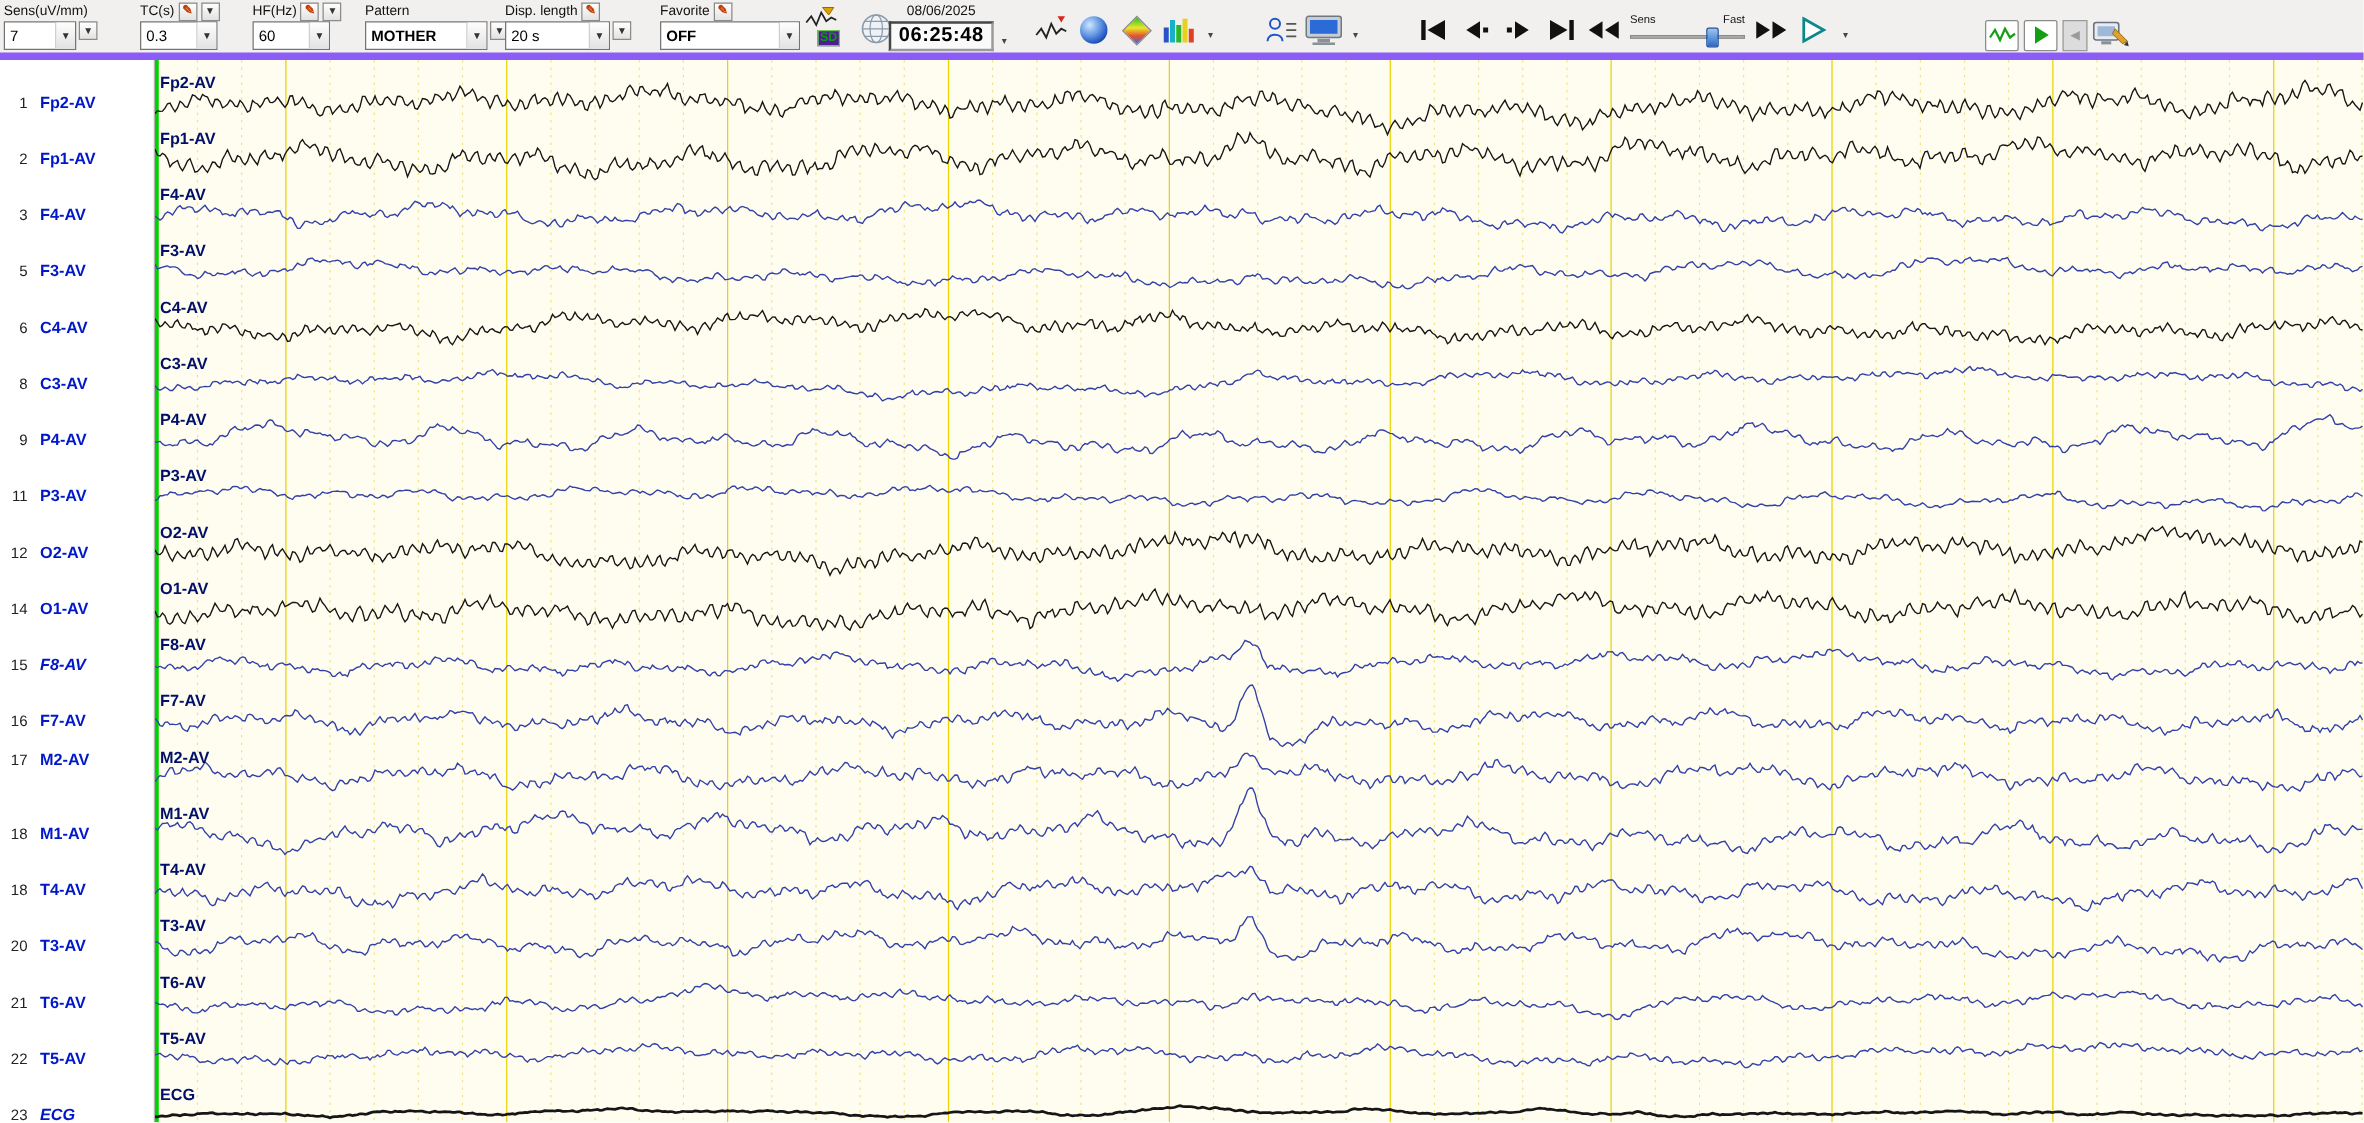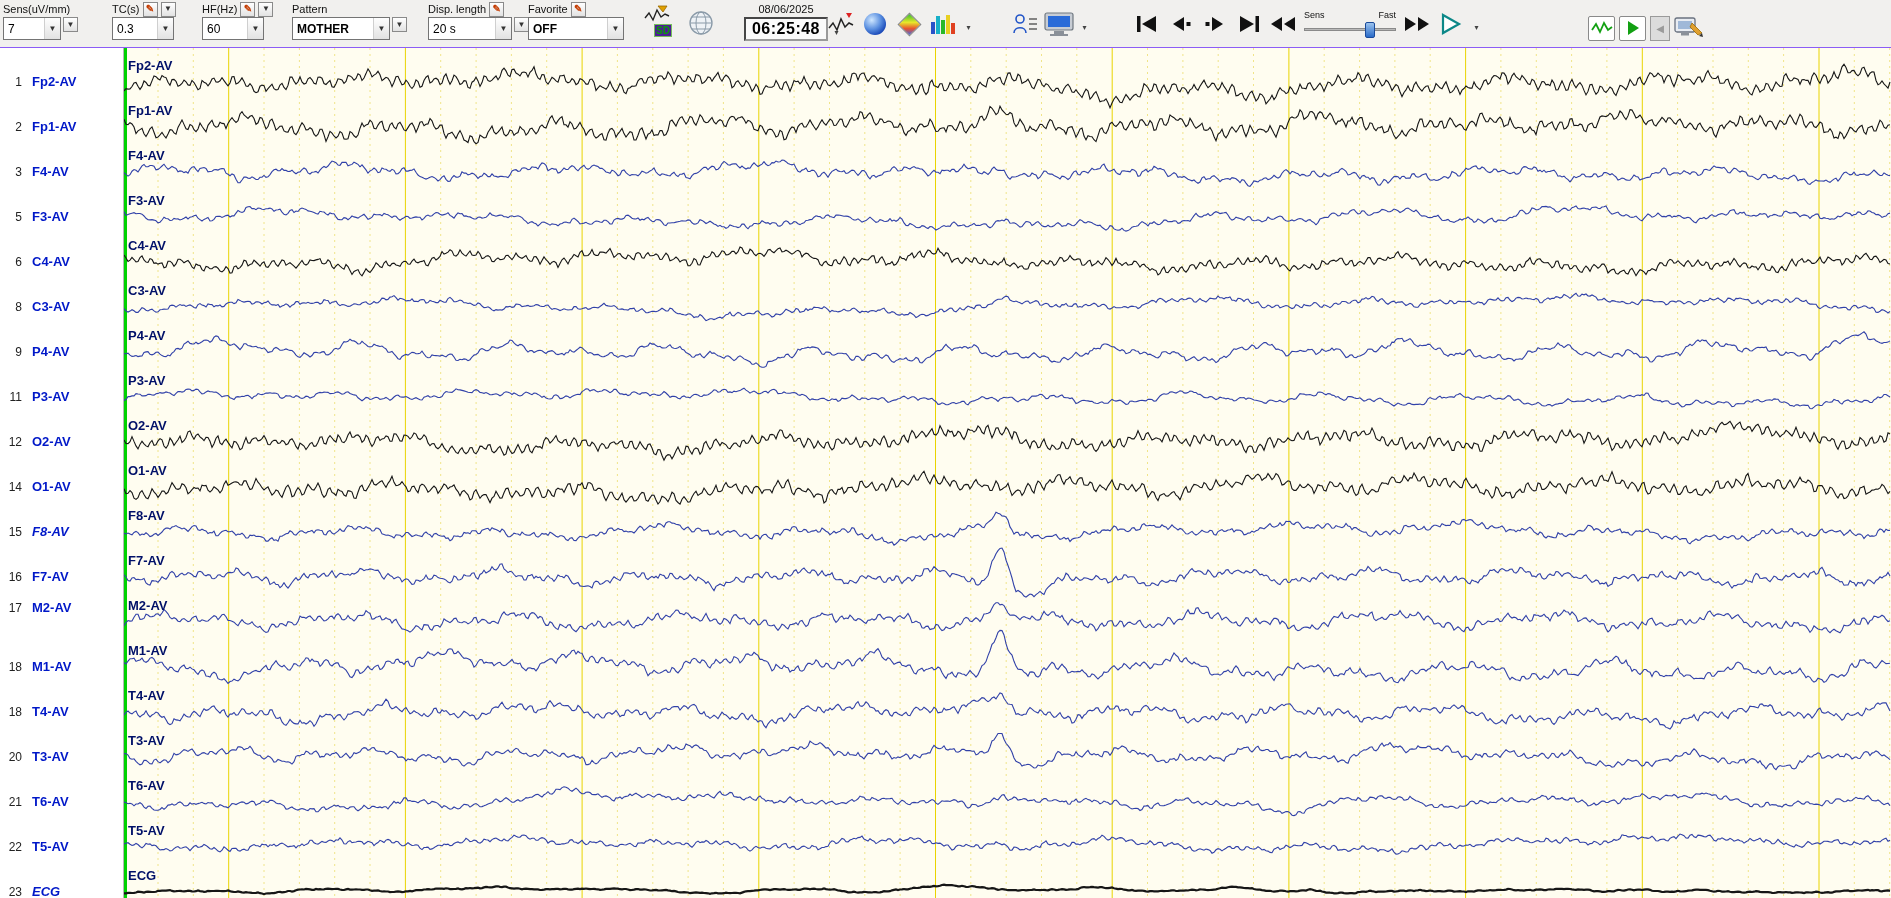--- a/index.html
+++ b/index.html
@@ -1,20 +1,20 @@
 <!DOCTYPE html>
 <html><head>
 <meta charset="utf-8">
 <style>
   *{box-sizing:border-box;margin:0;padding:0}
   html,body{width:1891px;height:898px;overflow:hidden;font-family:"Liberation Sans",sans-serif;background:#fff}
   body{position:relative}
 
   
-  #toolbar{position:absolute;left:0;top:0;width:1891px;height:48px;background:#f1f0ee;border-bottom:1px solid #8b5cf6;z-index:5}
+  #toolbar{position:absolute;left:0;top:0;width:1891px;height:48px;background:#f1f0ee;border-bottom:6px solid #8b5cf6;z-index:5}
   .grp{position:absolute;top:1px}
   .ctrl-top{display:flex;align-items:center;gap:3px;height:16px}
   .ctrl-label{font-size:11px;color:#111;white-space:nowrap}
   .ctrl-bot{display:flex;align-items:flex-start;gap:2px}
   .combo{height:23px;background:#fff;border:1px solid #747474;display:flex;align-items:center;font-size:12px;color:#000;padding-left:4px;cursor:default}
   .combo .val{white-space:nowrap;overflow:hidden}
   .combo .arr{margin-left:auto;width:16px;height:100%;display:flex;align-items:center;justify-content:center;font-size:8px;color:#333;border-left:1px solid #cfcfcf;background:linear-gradient(#fefefe,#e2e2e2)}
   .combo.bold .val{font-weight:bold}
   .mini{width:15px;height:15px;border:1px solid #8a8a8a;background:linear-gradient(#ffffff,#e2e2e2);font-size:8px;line-height:1;display:flex;align-items:center;justify-content:center;color:#333;cursor:pointer}
   .pencil{color:#c43b00;font-size:10px;font-weight:bold}
@@ -106,41 +106,41 @@
       </div>
     <div class="ctrl-bot">
       <div class="combo bold" style="width:98px">
           <span class="val">MOTHER</span>
           <span class="arr">▼</span>
         </div>
       <button class="mini">▼</button>
     </div>
   </div>
 
-  <div class="grp" style="left:428px">
+  <div class="grp" style="left:404px">
     <div class="ctrl-top">
       <span class="ctrl-label">Disp. length</span>
       <button class="mini pencil">✎</button>
     </div>
     <div class="ctrl-bot">
       <div class="combo" style="width:84px">
           <span class="val">20 s</span>
           <span class="arr">▼</span>
         </div>
       <button class="mini">▼</button>
     </div>
   </div>
 
   <div class="grp" style="left:528px">
     <div class="ctrl-top">
       <span class="ctrl-label">Favorite</span>
       <button class="mini pencil">✎</button>
     </div>
     <div class="ctrl-bot">
-      <div class="combo bold" style="width:96px">
+      <div class="combo bold" style="width:112px">
           <span class="val">OFF</span>
           <span class="arr">▼</span>
         </div>
     </div>
   </div>
 
   <div class="grp sdwrap" style="left:644px;top:4px">
     <svg width="26" height="22">
       <polyline points="1,14 5,9 9,16 13,6 17,13 21,10 25,12" fill="none" stroke="#222" stroke-width="1.4"></polyline>
       <polygon points="14,2 23,2 19,8" fill="#e0a000" stroke="#9a6a00" stroke-width="0.8"></polygon>
@@ -151,21 +151,21 @@
   <div class="grp" style="left:688px;top:10px">
     <svg width="26" height="26">
       <circle cx="13" cy="13" r="11" fill="#eef2f6" stroke="#8a9aa8" stroke-width="1.3"></circle>
       <ellipse cx="13" cy="13" rx="5" ry="11" fill="none" stroke="#8a9aa8" stroke-width="1"></ellipse>
       <line x1="2" y1="13" x2="24" y2="13" stroke="#8a9aa8" stroke-width="1"></line>
       <line x1="4" y1="7" x2="22" y2="7" stroke="#8a9aa8" stroke-width="1"></line>
       <line x1="4" y1="19" x2="22" y2="19" stroke="#8a9aa8" stroke-width="1"></line>
     </svg>
   </div>
 
-  <div class="grp" style="left:744px;top:3px">
+  <div class="grp" style="left:711px;top:3px">
     <div class="datebox">08/06/2025</div>
     <div class="time-row">
       <div class="timebox">06:25:48</div>
       <button class="tinyarrow">▾</button>
     </div>
   </div>
 
   <div class="grp iconrow" style="left:826px;top:2px">
     <button class="iconbtn">
       <svg width="26" height="24">

